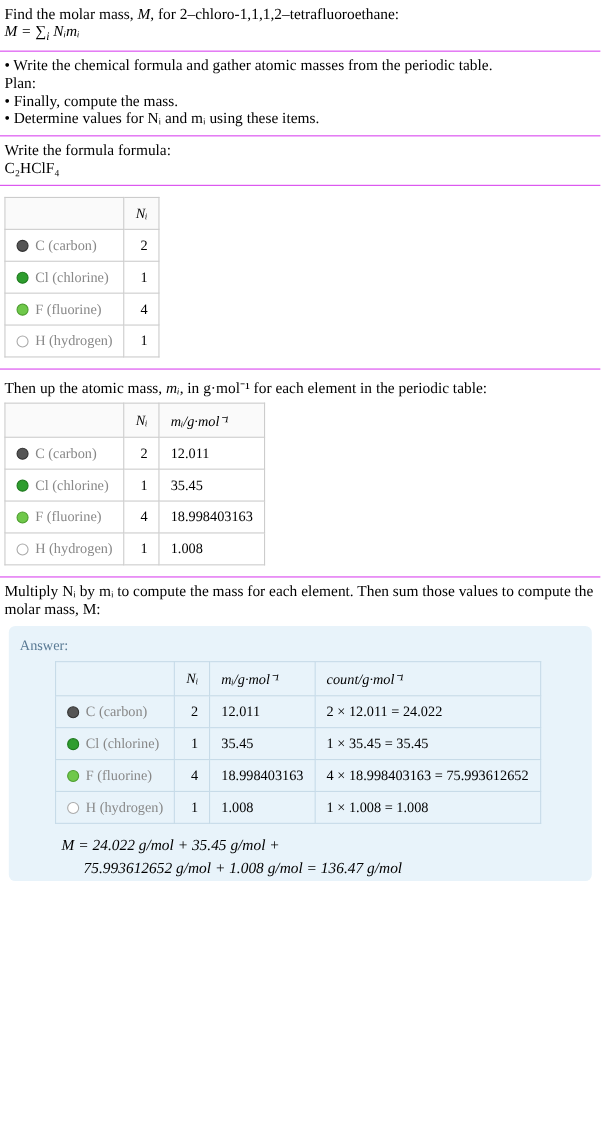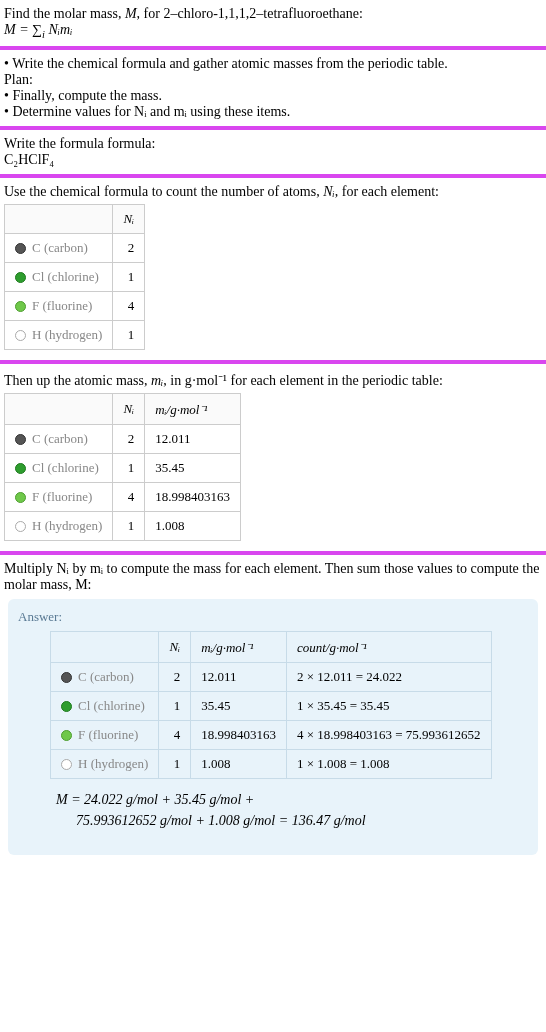--- a/index.html
+++ b/index.html
@@ -6,21 +6,21 @@
     margin: 0;
     padding: 0;
     font-family: Georgia, 'Times New Roman', serif;
     font-size: 14px;
     color: #000;
     background: #fff;
     width: 546px;
   }
   .section {
     padding: 6px 4px;
-    border-bottom: 4px solid #d946ef;
+    border-bottom: 1px solid #d946ef;
   }
   .section:last-child {
     border-bottom: none;
   }
   .formula {
     font-style: italic;
   }
   table {
     border-collapse: collapse;
     margin: 4px 0;
@@ -50,21 +50,21 @@
     border: 1px solid #888;
   }
   .dot-carbon { background: #555; border-color:#333;}
   .dot-chlorine { background: #2e9d2e; border-color:#1e7a1e;}
   .dot-fluorine { background: #6fc84a; border-color:#4e9e30;}
   .dot-hydrogen { background: #fff; border-color:#aaa;}
   .num-col { text-align: right; }
   .answer-box {
     background: #e8f3fa;
     border-radius: 6px;
-    padding: 10px 10px 24px 10px;
+    padding: 10px 10px 0 10px;
     margin: 4px;
   }
   .answer-label {
     color: #5a7a94;
     font-size: 13px;
     margin-bottom: 6px;
   }
   .answer-inner {
     padding-left: 32px;
   }
@@ -99,23 +99,20 @@
   <div>• Finally, compute the mass.</div>
   <div>• Determine values for Nᵢ and mᵢ using these items.</div>
 </div>
 
 <div class="section">
   <div>Write the formula formula:</div>
   <div>C₂HClF₄</div>
 </div>
 
 <div class="section">
-  <div>
-    <span>Use the chemical formula to count the number of atoms, </span><span class="italic">Nᵢ</span><span>, for each element:</span>
-  </div>
   <table>
     <tbody>
         <tr>
       <th></th>
       <th class="italic">Nᵢ</th>
     </tr>
     <tr>
       <td class="element-cell"><span class="dot dot-carbon"></span><span>C (carbon)</span></td>
       <td class="num-col">2</td>
     </tr>

